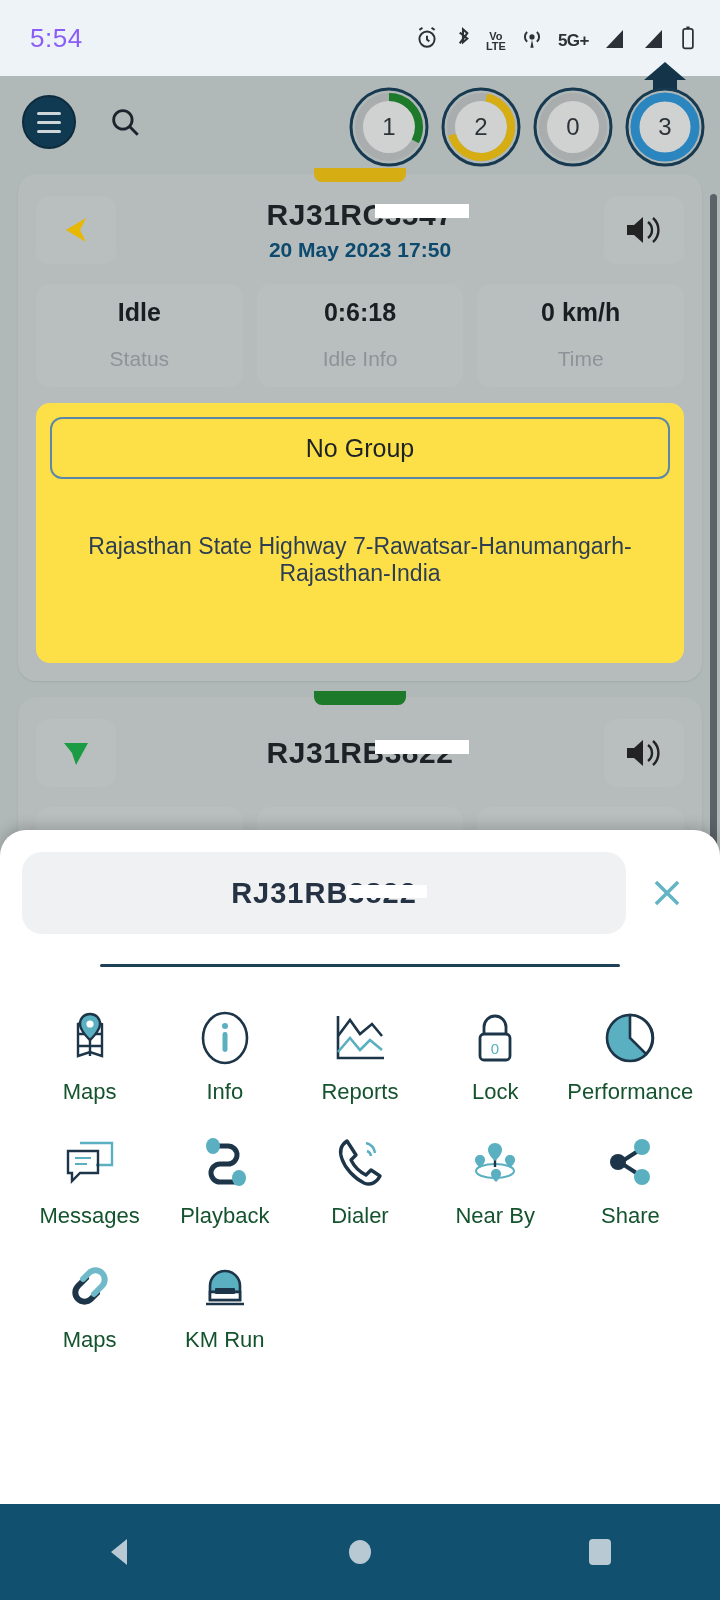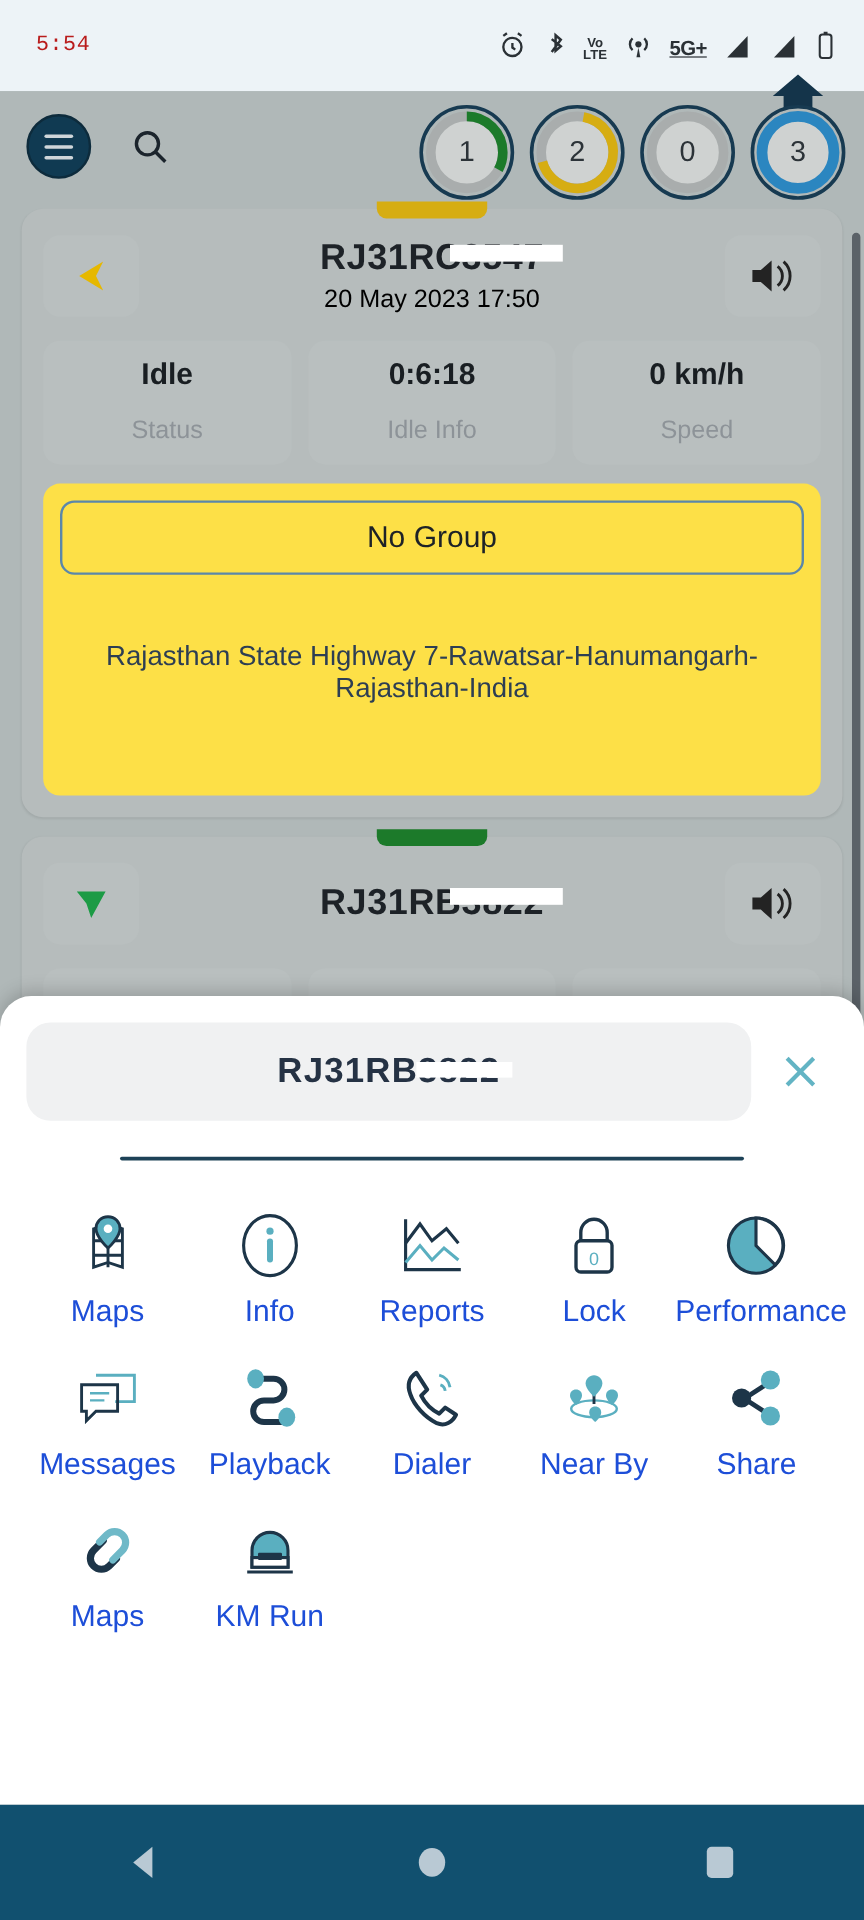--- a/index.html
+++ b/index.html
@@ -10,25 +10,25 @@
     overflow: hidden;
   }
   #screen { position: relative; width: 720px; height: 1600px; overflow: hidden; }
 
   
   .statusbar {
     height: 76px; background: #edf3f7;
     display: flex; align-items: center; justify-content: space-between;
     padding: 0 24px 0 30px;
   }
-  .status-time { font-size: 18px; color: #b91c1c; letter-spacing: .5px; font-family: Liberation Mono, monospace; }
+  .status-time { font-size: 26px; color: #8b5cf6; letter-spacing: .5px; }
   .status-icons { display: flex; align-items: flex-end; gap: 13px; }
   .status-icons svg { display: block; }
   .volte { font-size: 11px; line-height: 10px; color: #2b3136; font-weight: bold; text-align: center; }
-  .fiveg { font-size: 17px; color: #2b3136; font-weight: bold; letter-spacing: -.5px; text-decoration: underline; }
+  .fiveg { font-size: 17px; color: #2b3136; font-weight: bold; letter-spacing: -.5px; }
 
   
   .appbody {
     position: absolute; top: 76px; left: 0; right: 0; bottom: 96px;
     background: #b0b8b8;
   }
   .topbar {
     height: 92px; display: flex; align-items: center; padding: 0 22px;
     position: relative;
   }
@@ -59,21 +59,21 @@
   .card-tab { position: absolute; top: -6px; left: 50%; transform: translateX(-50%);
     width: 92px; height: 14px; border-radius: 0 0 8px 8px; }
   .card-head { display: flex; align-items: center; }
   .sq-btn {
     width: 80px; height: 68px; border-radius: 14px; background: #b9bfbf;
     display: flex; align-items: center; justify-content: center; flex: none;
   }
   .card-title-wrap { flex: 1; text-align: center; }
   .card-title { position: relative; display: inline-block; font-size: 30px; font-weight: bold; color: #1d2227; letter-spacing: .5px; }
   .redact { position: absolute; background: #ffffff; }
-  .card-sub { font-size: 21px; color: #000000; margin-top: 6px; }
+  .card-sub { font-size: 21px; color: #0c4a6e; margin-top: 6px; font-weight: bold; }
 
   .stats { display: flex; gap: 14px; margin-top: 20px; }
   .stat { flex: 1; background: #b9bfbf; border-radius: 14px; padding: 14px 4px 16px; text-align: center; }
   .stat-val { font-size: 25px; font-weight: bold; color: #191e22; }
   .stat-lbl { font-size: 21px; color: #8d9398; margin-top: 20px; }
 
   .group-wrap { background: #fde047; border-radius: 14px; margin-top: 16px; padding: 14px; }
   .group-pill {
     border: 2px solid #5b87aa; border-radius: 12px; height: 62px;
     display: flex; align-items: center; justify-content: center;
@@ -95,21 +95,21 @@
     flex: 1; height: 82px; background: #f0f1f2; border-radius: 20px;
     display: flex; align-items: center; justify-content: center;
   }
   .sheet-title { position: relative; display: inline-block; font-size: 29px; font-weight: bold; color: #253244; letter-spacing: 1px; }
   .close-btn { width: 62px; height: 62px; display: flex; align-items: center; justify-content: center; }
   .divider { height: 3px; background: #1d4257; margin: 30px 78px 0 78px; border-radius: 2px; }
 
   .grid { display: flex; flex-wrap: wrap; padding-top: 24px; }
   .action { width: 20%; padding: 16px 0 10px; text-align: center; }
   .action .ico { height: 62px; display: flex; align-items: center; justify-content: center; }
-  .action .lbl { font-size: 25px; color: #1d4ed8; margin-top: 10px; }
+  .action .lbl { font-size: 22px; color: #14532d; margin-top: 10px; }
 
   
   .navbar {
     position: absolute; left: 0; right: 0; bottom: 0; height: 96px;
     background: #11506f; display: flex; align-items: center; justify-content: space-around;
   }
   .nav-btn { width: 96px; height: 96px; display: flex; align-items: center; justify-content: center; }
 </style>
 </head>
 <body>
@@ -248,21 +248,21 @@
           <div class="stat">
             <div class="stat-val">Idle</div>
             <div class="stat-lbl">Status</div>
           </div>
           <div class="stat">
             <div class="stat-val">0:6:18</div>
             <div class="stat-lbl">Idle Info</div>
           </div>
           <div class="stat">
             <div class="stat-val">0 km/h</div>
-            <div class="stat-lbl">Speed</div>
+            <div class="stat-lbl">Time</div>
           </div>
         </div>
 
         <div class="group-wrap">
           <div class="group-pill">No Group</div>
           <div class="addr">Rajasthan State Highway 7-Rawatsar-Hanumangarh-Rajasthan-India</div>
         </div>
       </div>
 
       <div class="card">

